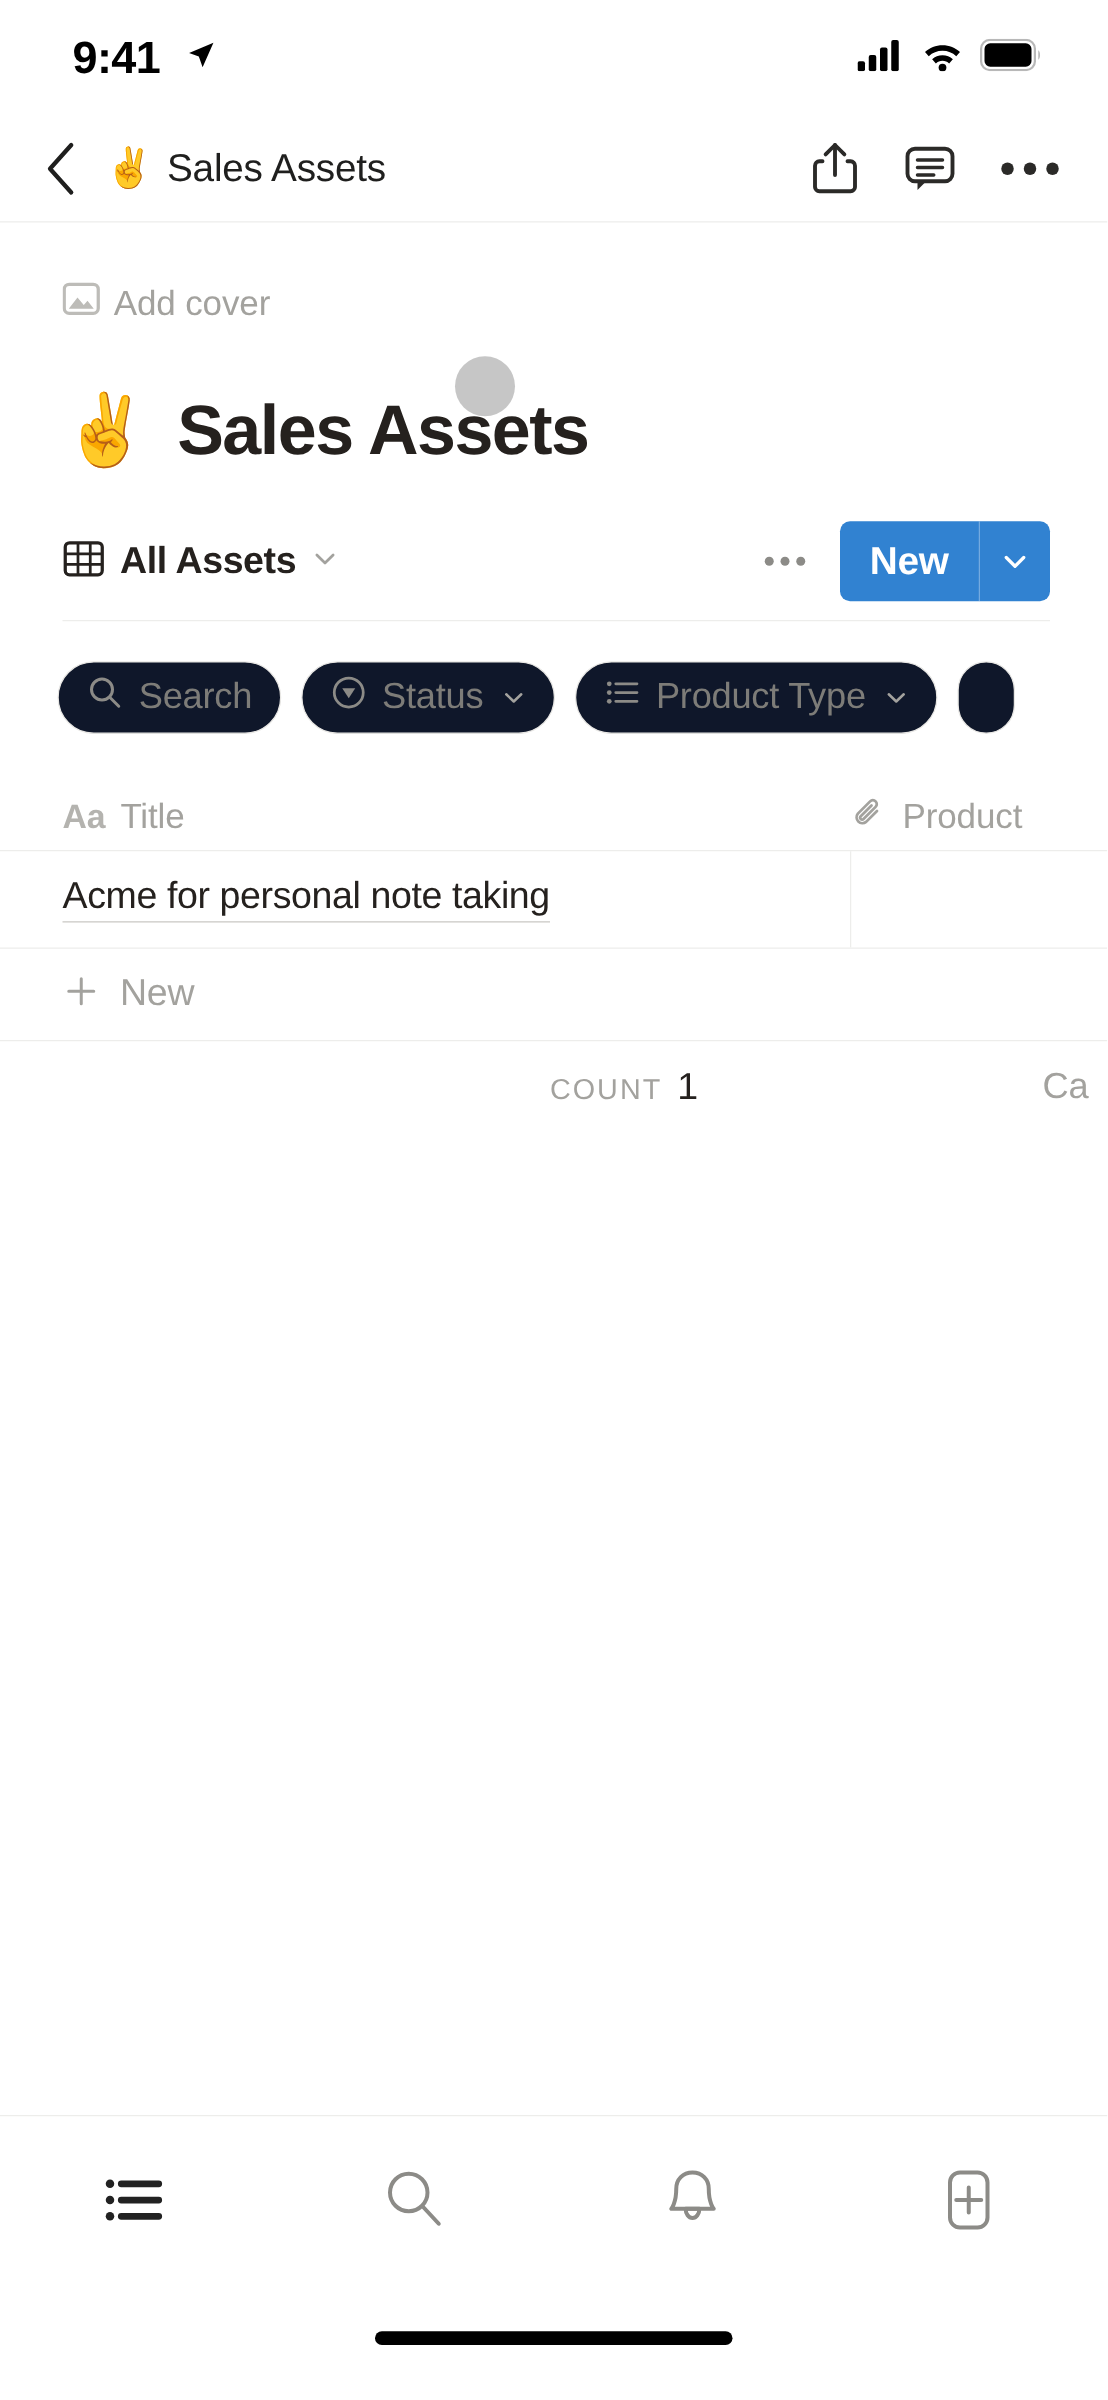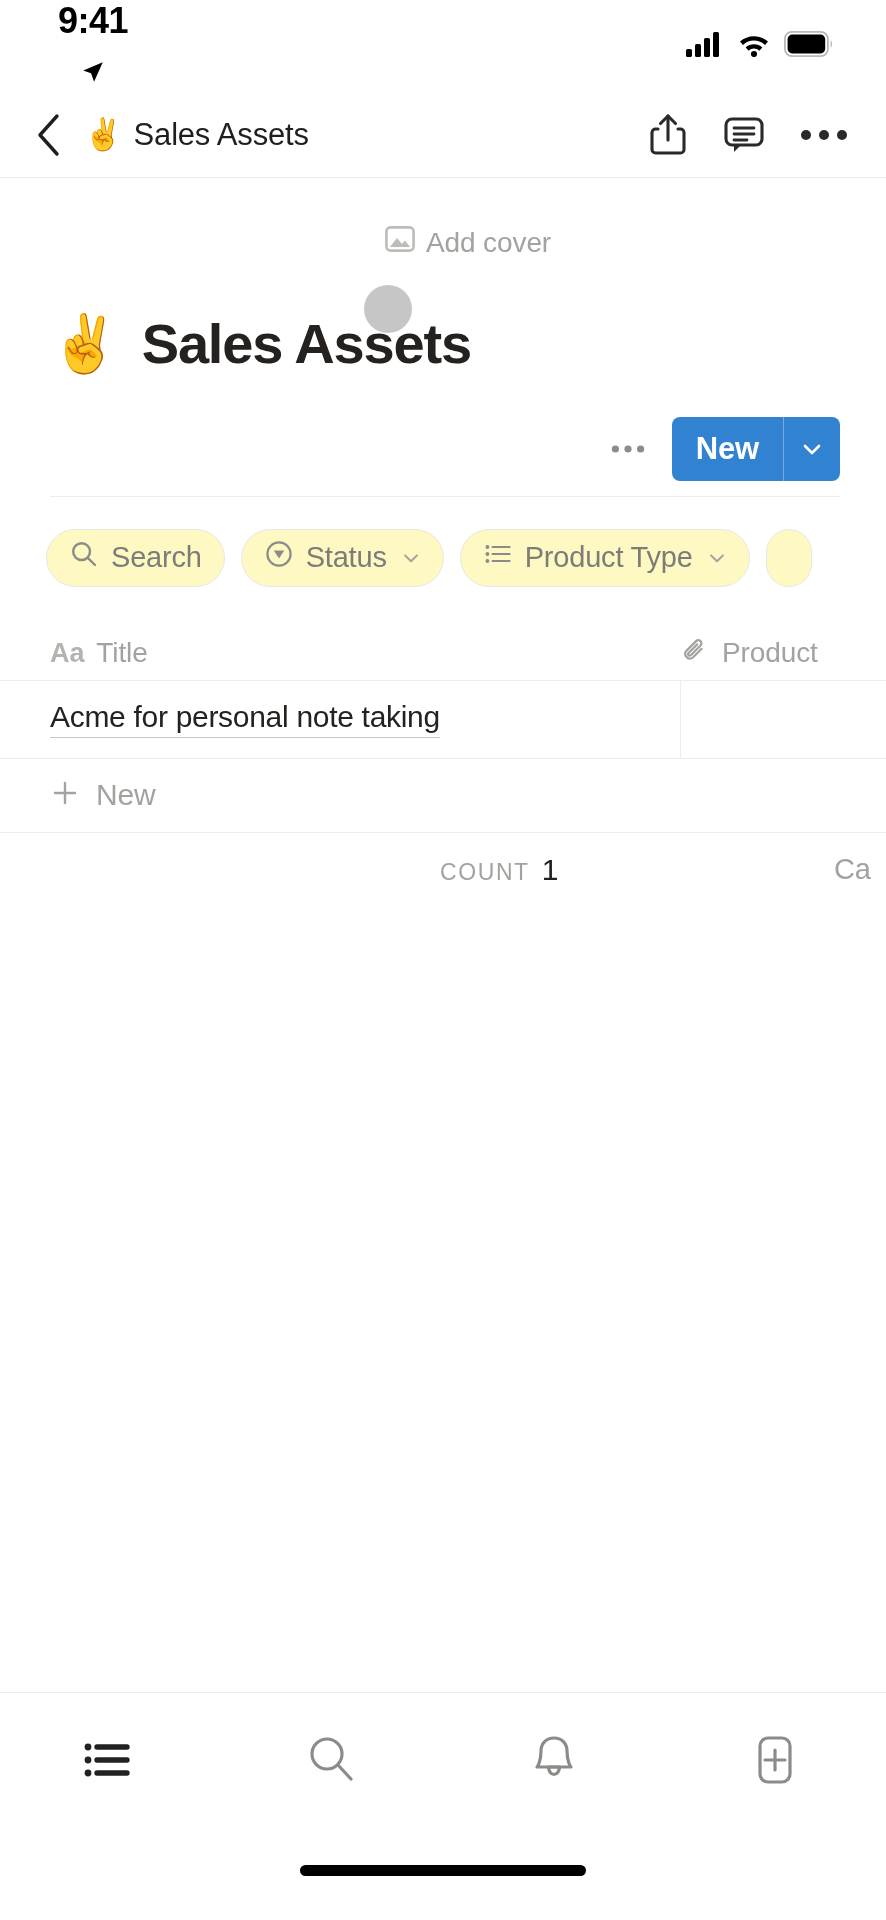--- a/index.html
+++ b/index.html
@@ -18,21 +18,21 @@
   }
 
   
   .statusbar {
     height: 92px;
     flex: 0 0 92px;
     display: flex; align-items: center;
     justify-content: space-between;
     padding: 0 52px 0 58px;
   }
-  .sb-left { display: flex; align-items: center; gap: 20px; flex-direction: column; }
+  .sb-left { display: flex; align-items: center; gap: 20px; }
   .sb-time {
     font-size: 36px; font-weight: 700; color: #000;
     letter-spacing: -0.5px; line-height: 1;
   }
   .sb-loc { display: block; }
   .sb-right { display: flex; align-items: center; gap: 13px; }
 
   
   .navbar {
     flex: 0 0 86px;
@@ -55,21 +55,20 @@
   .nav-actions { display: flex; align-items: center; gap: 34px; }
   .nav-icon { display: flex; align-items: center; justify-content: center; }
 
   
   .page { flex: 1 1 auto; overflow: hidden; position: relative; }
 
   .page-meta {
     display: flex; align-items: center;
     gap: 26px;
     padding: 46px 0 0 50px;
-    flex-direction: column;
   }
   .meta-btn {
     display: flex; align-items: center; gap: 11px;
     color: #a3a29e; font-size: 28px; letter-spacing: -0.1px;
   }
 
   .page-title-row {
     display: flex; align-items: center;
     padding: 52px 0 0 50px;
     position: relative;
@@ -126,21 +125,21 @@
     display: flex; align-items: center; gap: 16px;
     padding: 26px 0 0 46px;
     height: 96px;
     white-space: nowrap;
   }
   .chip {
     display: flex; align-items: center; gap: 12px;
     height: 58px; padding: 0 22px;
     border: 1px solid #e8e7e4; border-radius: 29px;
     color: #7d7c78; font-size: 29px; letter-spacing: -0.2px;
-    flex: 0 0 auto; background: #fef9c3;
+    flex: 0 0 auto; background: #0f172a;
   }
   .chip-caret { margin-left: 2px; display: flex; align-items: center; }
   .chip-cut { width: 40px; overflow: hidden; }
 
   
   .table { margin-top: 18px; }
   .thead {
     display: flex; align-items: center;
     height: 70px;
     padding-left: 50px;
@@ -308,20 +307,34 @@
       </div>
     </div>
 
     <div class="page-title-row">
       <span class="title-emoji">✌️</span>
       <span class="title-text">Sales Assets</span>
       <span class="touch-dot"></span>
     </div>
 
     <div class="viewbar">
+      <div class="view-tab">
+        <span>
+          <svg width="34" height="34" viewBox="0 0 34 34">
+            <rect x="2.2" y="4.2" width="29.6" height="25.6" rx="3.4" fill="none" stroke="#25211e" stroke-width="2.6"></rect>
+            <path d="M2.2 13h29.6M2.2 21.4h29.6M12.4 4.2v25.6M22.2 4.2v25.6" stroke="#25211e" stroke-width="2.2"></path>
+          </svg>
+        </span>
+        <span class="view-tab-label">All Assets</span>
+        <span>
+          <svg width="22" height="22" viewBox="0 0 22 22">
+            <path d="M4.5 8 11 14.4 17.5 8" fill="none" stroke="#a3a29e" stroke-width="2.2" stroke-linecap="round" stroke-linejoin="round"></path>
+          </svg>
+        </span>
+      </div>
       <div class="viewbar-spacer"></div>
       <div class="view-more">
         <svg width="34" height="10" viewBox="0 0 34 10">
           <circle cx="4.4" cy="5" r="3.6" fill="#8c8b87"></circle>
           <circle cx="17" cy="5" r="3.6" fill="#8c8b87"></circle>
           <circle cx="29.6" cy="5" r="3.6" fill="#8c8b87"></circle>
         </svg>
       </div>
       <div class="new-btn">
         <div class="new-btn-main">New</div>

